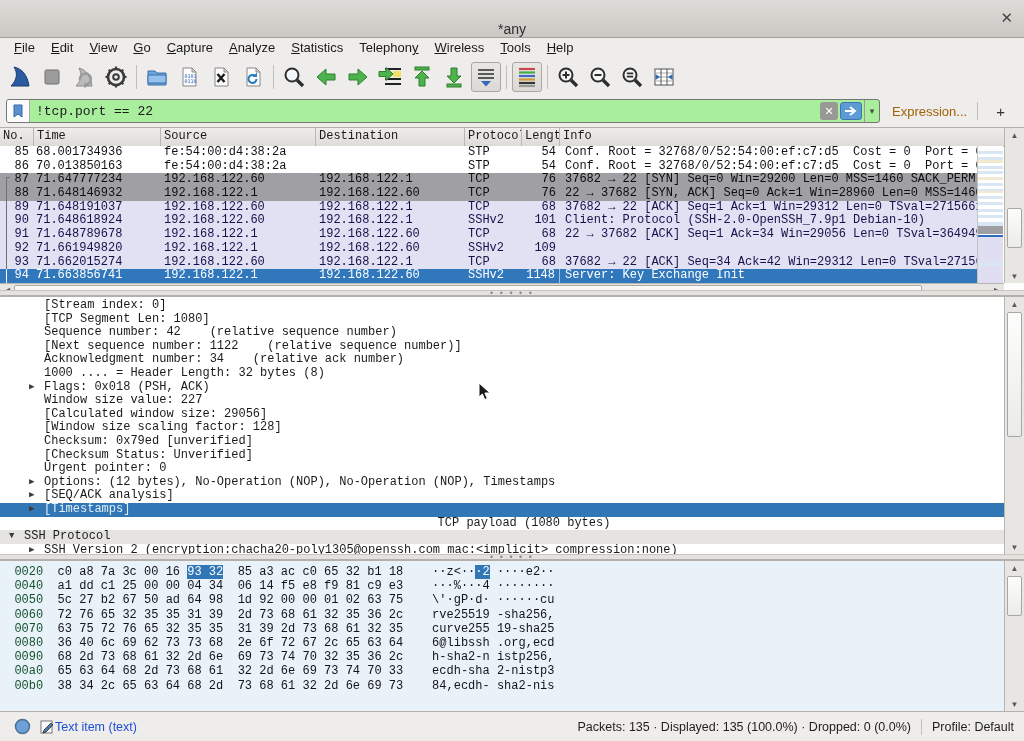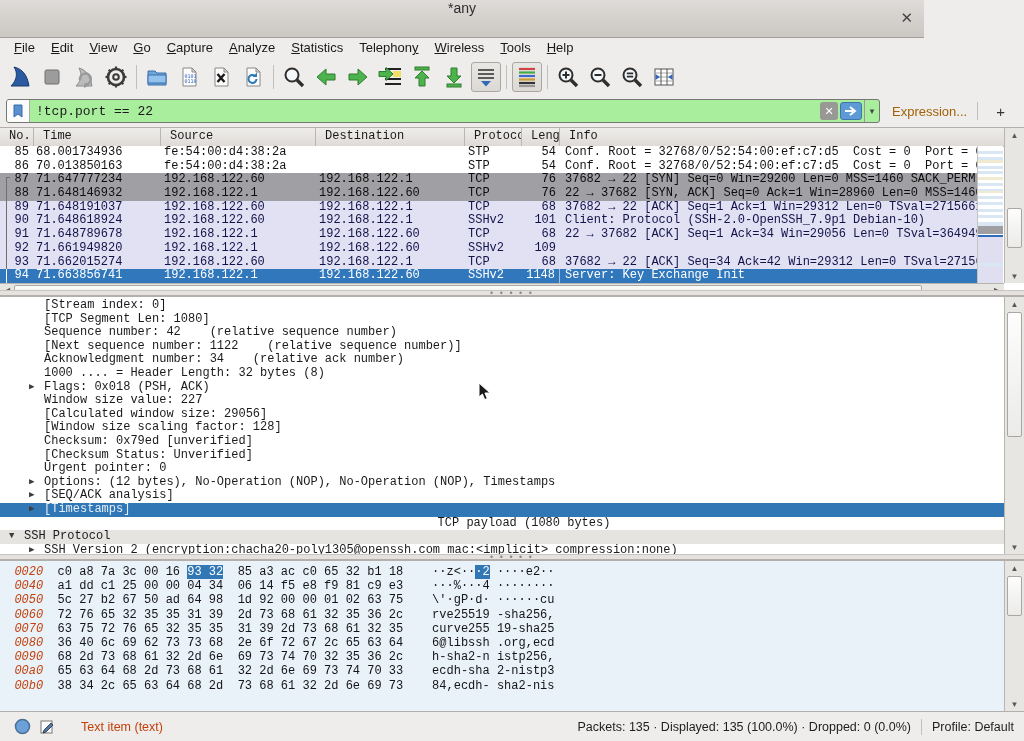--- a/index.html
+++ b/index.html
@@ -1,22 +1,22 @@
 <!DOCTYPE html>
 <html><head>
 <meta charset="utf-8">
 <style>
   html,body{margin:0;padding:0;background:#555;}
   #win{position:relative;width:1024px;height:741px;background:#efedeb;overflow:hidden;
        font-family:"Liberation Sans",sans-serif;color:#1a1a1a;}
   .mono{font-family:"Liberation Mono","DejaVu Sans Mono",monospace;}
   
-  .titlebar{position:absolute;left:0;top:0;width:924px;height:37px;
+  .titlebar{position:absolute;left:0;top:0;width:1024px;height:37px;
     background:linear-gradient(#dedbd8,#cbc7c3);border-bottom:1px solid #a39f9b;
-    display:flex;align-items:flex-start;justify-content:center;}
+    display:flex;align-items:flex-end;justify-content:center;}
   .title{font-size:14px;color:#2d2d2d;}
   .closebtn{position:absolute;right:11px;top:9px;font-size:15px;color:#454545;line-height:18px;cursor:default;}
   
   .menubar{position:absolute;left:0;top:37px;width:1024px;height:21px;display:flex;align-items:center;padding-left:6px;box-sizing:border-box;}
   .menu-item{padding:1px 8px;font-size:13px;white-space:nowrap;}
   .menu-item .u{text-decoration:underline;}
   
   .toolbar{position:absolute;left:0;top:58px;width:1024px;height:37px;display:flex;align-items:center;padding-left:4px;box-sizing:border-box;}
   .tbtn{width:30px;height:30px;display:flex;align-items:center;justify-content:center;margin:0 1px;border-radius:3px;}
   .tbtn.pressed{background:linear-gradient(#e9e7e4,#dcd9d5);border:1px solid #aaa7a2;box-sizing:border-box;}
@@ -36,21 +36,21 @@
     display:flex;align-items:center;justify-content:center;margin-right:2px;box-sizing:border-box;}
   .fcaret{width:14px;height:22px;border-left:1px solid #9a9a96;color:#444;font-size:9px;
     display:flex;align-items:center;justify-content:center;}
   .fexpr{font-size:13px;margin-left:12px;color:#a16207;}
   .fsep{width:1px;height:18px;background:#c2bfba;margin:0 10px;}
   .fplus{font-size:15px;color:#333;padding:0 8px;}
   
   .plist{position:absolute;left:0;top:128px;width:1024px;height:168px;background:#fff;}
   .plheader{position:absolute;left:0;top:0;width:1024px;height:18px;background:linear-gradient(#efedeb,#dedbd7);
     border-bottom:1px solid #b3b0ac;display:flex;font-size:12px;}
-  .hcell{border-right:1px solid #bab7b2;padding-left:9px;box-sizing:border-box;white-space:nowrap;overflow:hidden;line-height:17px;}
+  .hcell{border-right:1px solid #bab7b2;padding-left:3px;box-sizing:border-box;white-space:nowrap;overflow:hidden;line-height:17px;}
   .plrows{position:absolute;left:0;top:18px;width:977px;height:137px;overflow:hidden;font-size:12px;}
   .plrow{display:flex;height:13.7px;line-height:13.7px;white-space:nowrap;}
   .plrow span{overflow:hidden;white-space:pre;box-sizing:border-box;}
   .c-no{width:34px;text-align:right;padding-right:5px;}
   .c-time{width:127px;padding-left:2px;}
   .c-src{width:155px;padding-left:3px;}
   .c-dst{width:149px;padding-left:3px;}
   .c-proto{width:57px;padding-left:3px;}
   .c-len{width:38px;text-align:right;padding-right:4px;}
   .c-info{flex:1;padding-left:5px;}
@@ -79,27 +79,27 @@
   .details{position:absolute;left:0;top:296px;width:1024px;height:258px;background:#ffffff;border-top:1px solid #b3b0ac;overflow:hidden;box-sizing:border-box;}
   .dlines{position:absolute;left:0;top:2px;width:1004px;font-size:12px;}
   .dline{position:relative;height:13.6px;line-height:13.6px;white-space:pre;overflow:hidden;}
   .dline .exp{position:absolute;top:0;font-size:9px;color:#3c3c3c;}
   .dline.sel{background:#3176b5;color:#e2eefa;}
   .dline.hl{background:#e6e4e1;}
   
   .hexpane{position:absolute;left:0;top:560px;width:1024px;height:151px;background:#e9f1f9;border-top:1px solid #b3b0ac;overflow:hidden;box-sizing:border-box;}
   .hxrows{position:absolute;left:0;top:4px;width:1004px;font-size:12px;}
   .hxrow{height:14.2px;line-height:14.2px;white-space:pre;color:#14141a;}
-  .hoff{color:#c2410c;font-style:italic;}
+  .hoff{color:#14532d;}
   .hlb{background:#3176b5;color:#ffffff;}
   
   .statusbar{position:absolute;left:0;top:711px;width:1024px;height:30px;background:#efedeb;border-top:1px solid #b3b0ac;
     display:flex;align-items:center;font-size:12.5px;box-sizing:border-box;}
   .sb-ico{margin-left:14px;display:flex;align-items:center;}
-  .sb-left{margin-left:26px;flex:1;color:#c2410c;}
+  .sb-left{flex:1;color:#1d4ed8;}
   .sb-right{color:#1e1e1e;white-space:pre;}
   .sb-vsep{width:1px;height:16px;background:#c2bfba;margin:0 10px;}
   .sb-profile{margin-right:10px;color:#1e1e1e;white-space:pre;}
   .cursor{position:absolute;left:478px;top:382px;pointer-events:none;}
 </style>
 </head>
 <body>
 
 <div id="win">
 

